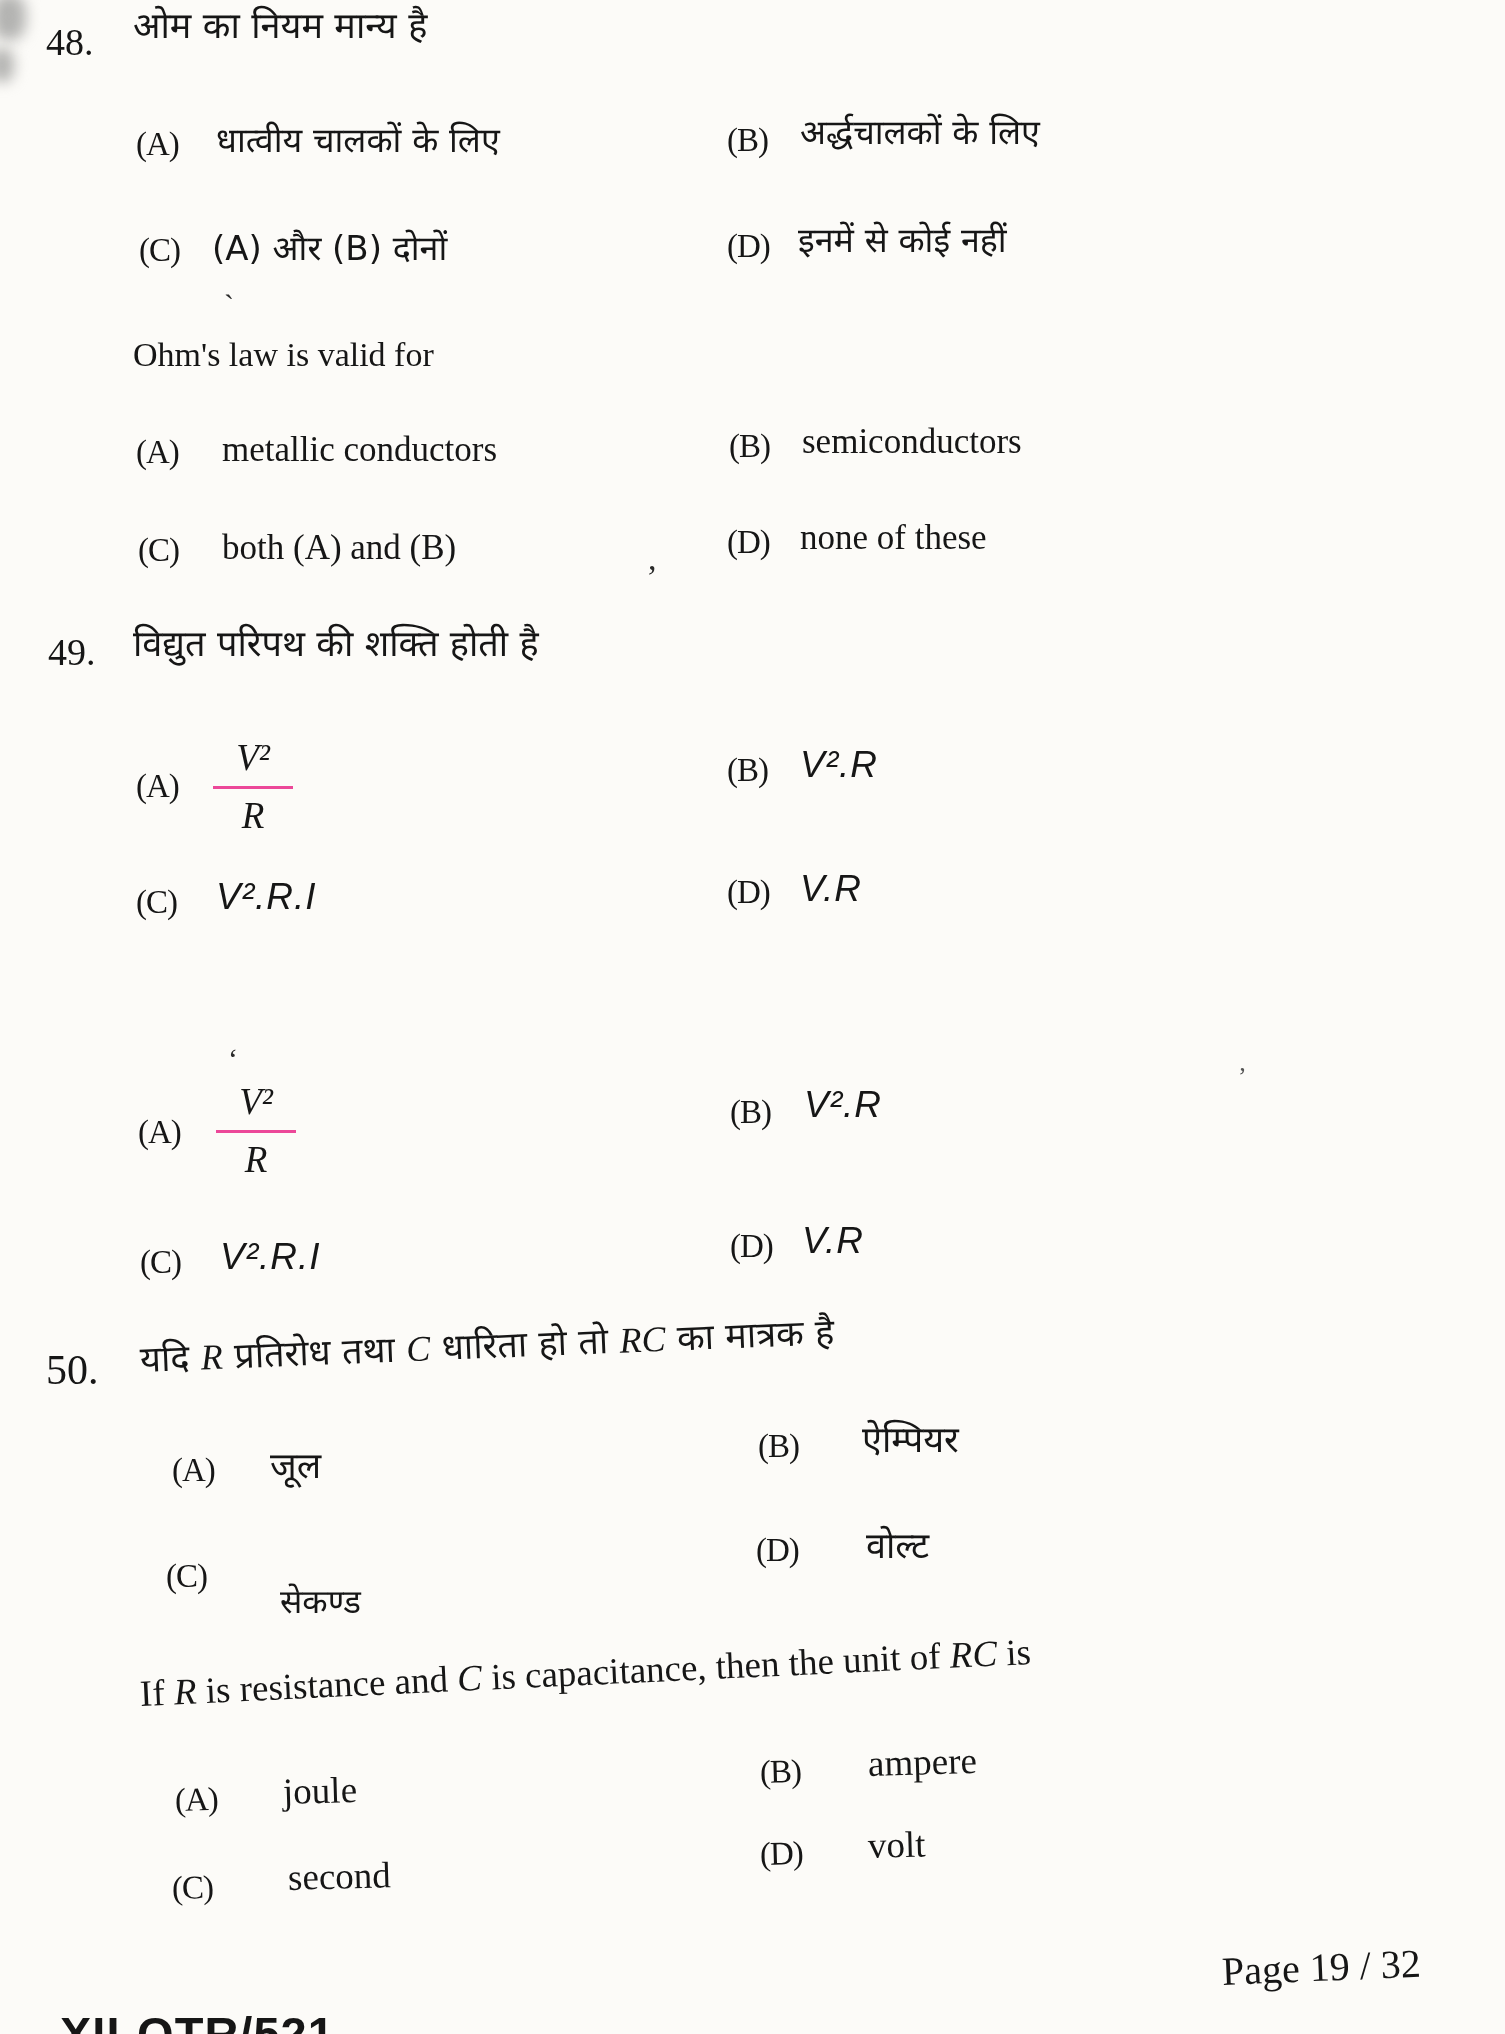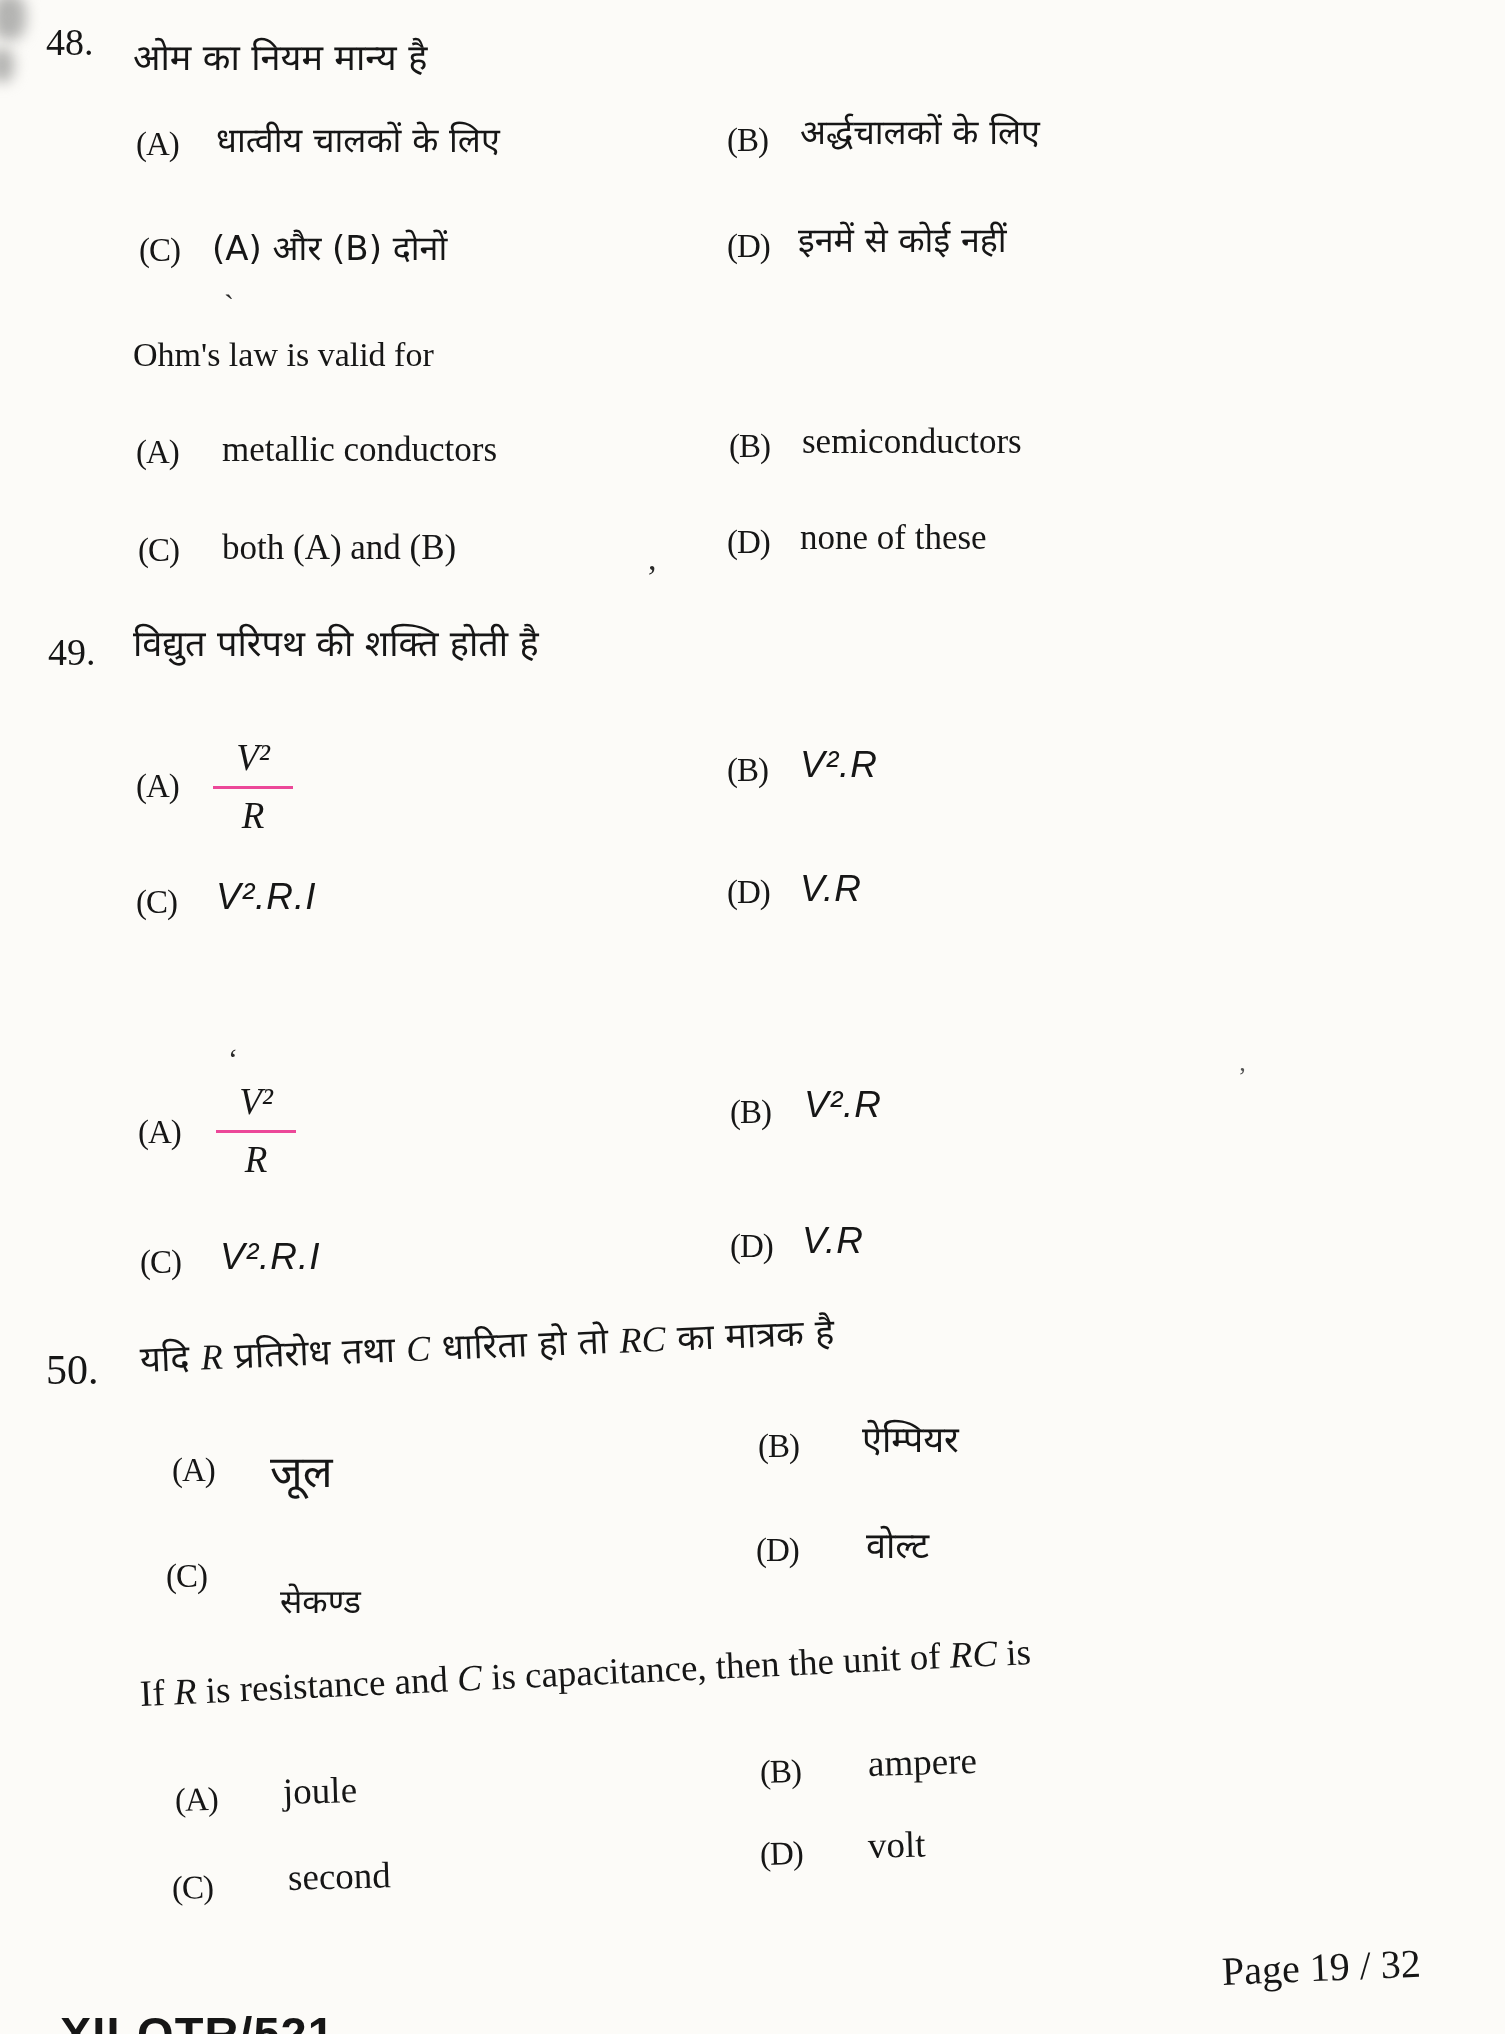--- a/index.html
+++ b/index.html
@@ -30,21 +30,21 @@
 </style>
 </head>
 <body>
 
 <div class="page">
 
   <div class="smudge" style="left:-8px;top:-6px;width:34px;height:46px;"></div>
   <div class="smudge" style="left:-10px;top:48px;width:24px;height:34px;"></div>
 
   <div class="abs serif qnum" style="left:46px;top:20px;">48.</div>
-  <div class="abs dev" style="left:133px;top:32px;font-size:36px;">ओम का नियम मान्य है</div>
+  <div class="abs dev" style="left:133px;top:0;font-size:36px;">ओम का नियम मान्य है</div>
 
   <div class="abs lbl" style="left:136px;top:126px;">(A)</div>
   <div class="abs dev" style="left:216px;top:116px;">धात्वीय चालकों के लिए</div>
   <div class="abs lbl" style="left:727px;top:122px;">(B)</div>
   <div class="abs dev" style="left:800px;top:108px;">अर्द्धचालकों के लिए</div>
 
   <div class="abs lbl" style="left:139px;top:232px;">(C)</div>
   <div class="abs dev" style="left:212px;top:224px;">(A) और (B) दोनों</div>
   <div class="abs lbl" style="left:727px;top:228px;">(D)</div>
   <div class="abs dev" style="left:798px;top:216px;">इनमें से कोई नहीं</div>
@@ -94,21 +94,21 @@
   <div class="abs formula" style="left:220px;top:1236px;">V².R.I</div>
   <div class="abs lbl" style="left:730px;top:1228px;">(D)</div>
   <div class="abs formula" style="left:802px;top:1220px;">V.R</div>
 
   <div class="abs serif" style="left:46px;top:1346px;font-size:42px;">50.</div>
   <div class="abs dev rot" style="left:140px;top:1334px;font-size:36px;transform:rotate(-2.3deg);">
     <span>यदि </span><span class="lat it">R</span><span> प्रतिरोध तथा </span><span class="lat it">C</span><span> धारिता हो तो </span><span class="lat it">RC</span><span> का मात्रक है</span>
   </div>
 
   <div class="abs lbl" style="left:172px;top:1452px;">(A)</div>
-  <div class="abs dev" style="left:270px;top:1440px;font-size:44px;">जूल</div>
+  <div class="abs dev" style="left:270px;top:1440px;font-size:36px;">जूल</div>
   <div class="abs lbl" style="left:758px;top:1428px;">(B)</div>
   <div class="abs dev" style="left:862px;top:1414px;font-size:36px;">ऐम्पियर</div>
 
   <div class="abs lbl" style="left:166px;top:1558px;">(C)</div>
   <div class="abs dev" style="left:280px;top:1578px;font-size:33px;">सेकण्ड</div>
   <div class="abs lbl" style="left:756px;top:1532px;">(D)</div>
   <div class="abs dev" style="left:866px;top:1520px;font-size:36px;">वोल्ट</div>
 
   <div class="abs eng rot" style="left:140px;top:1672px;font-size:37px;transform:rotate(-2.7deg);">
     <span>If </span><span class="it">R</span><span> is resistance and </span><span class="it">C</span><span> is capacitance, then the unit of </span><span class="it">RC</span><span> is</span>

